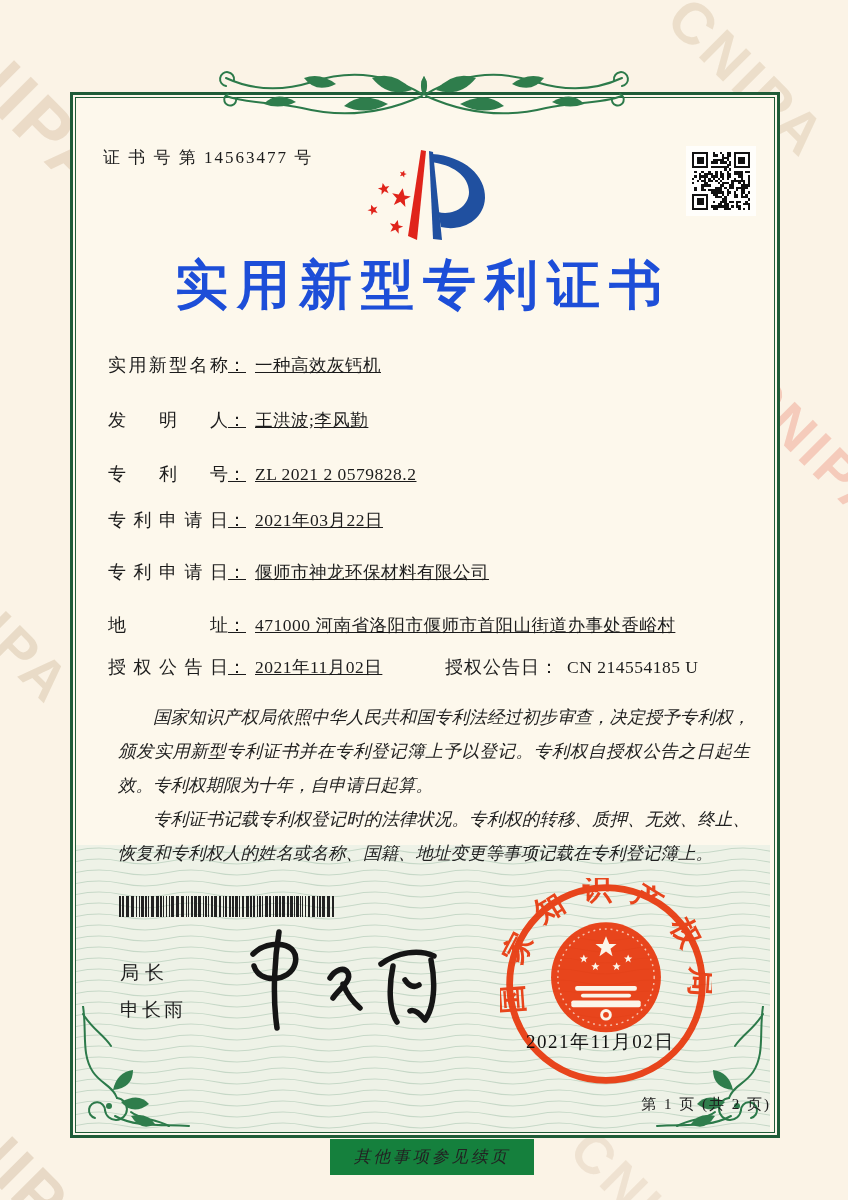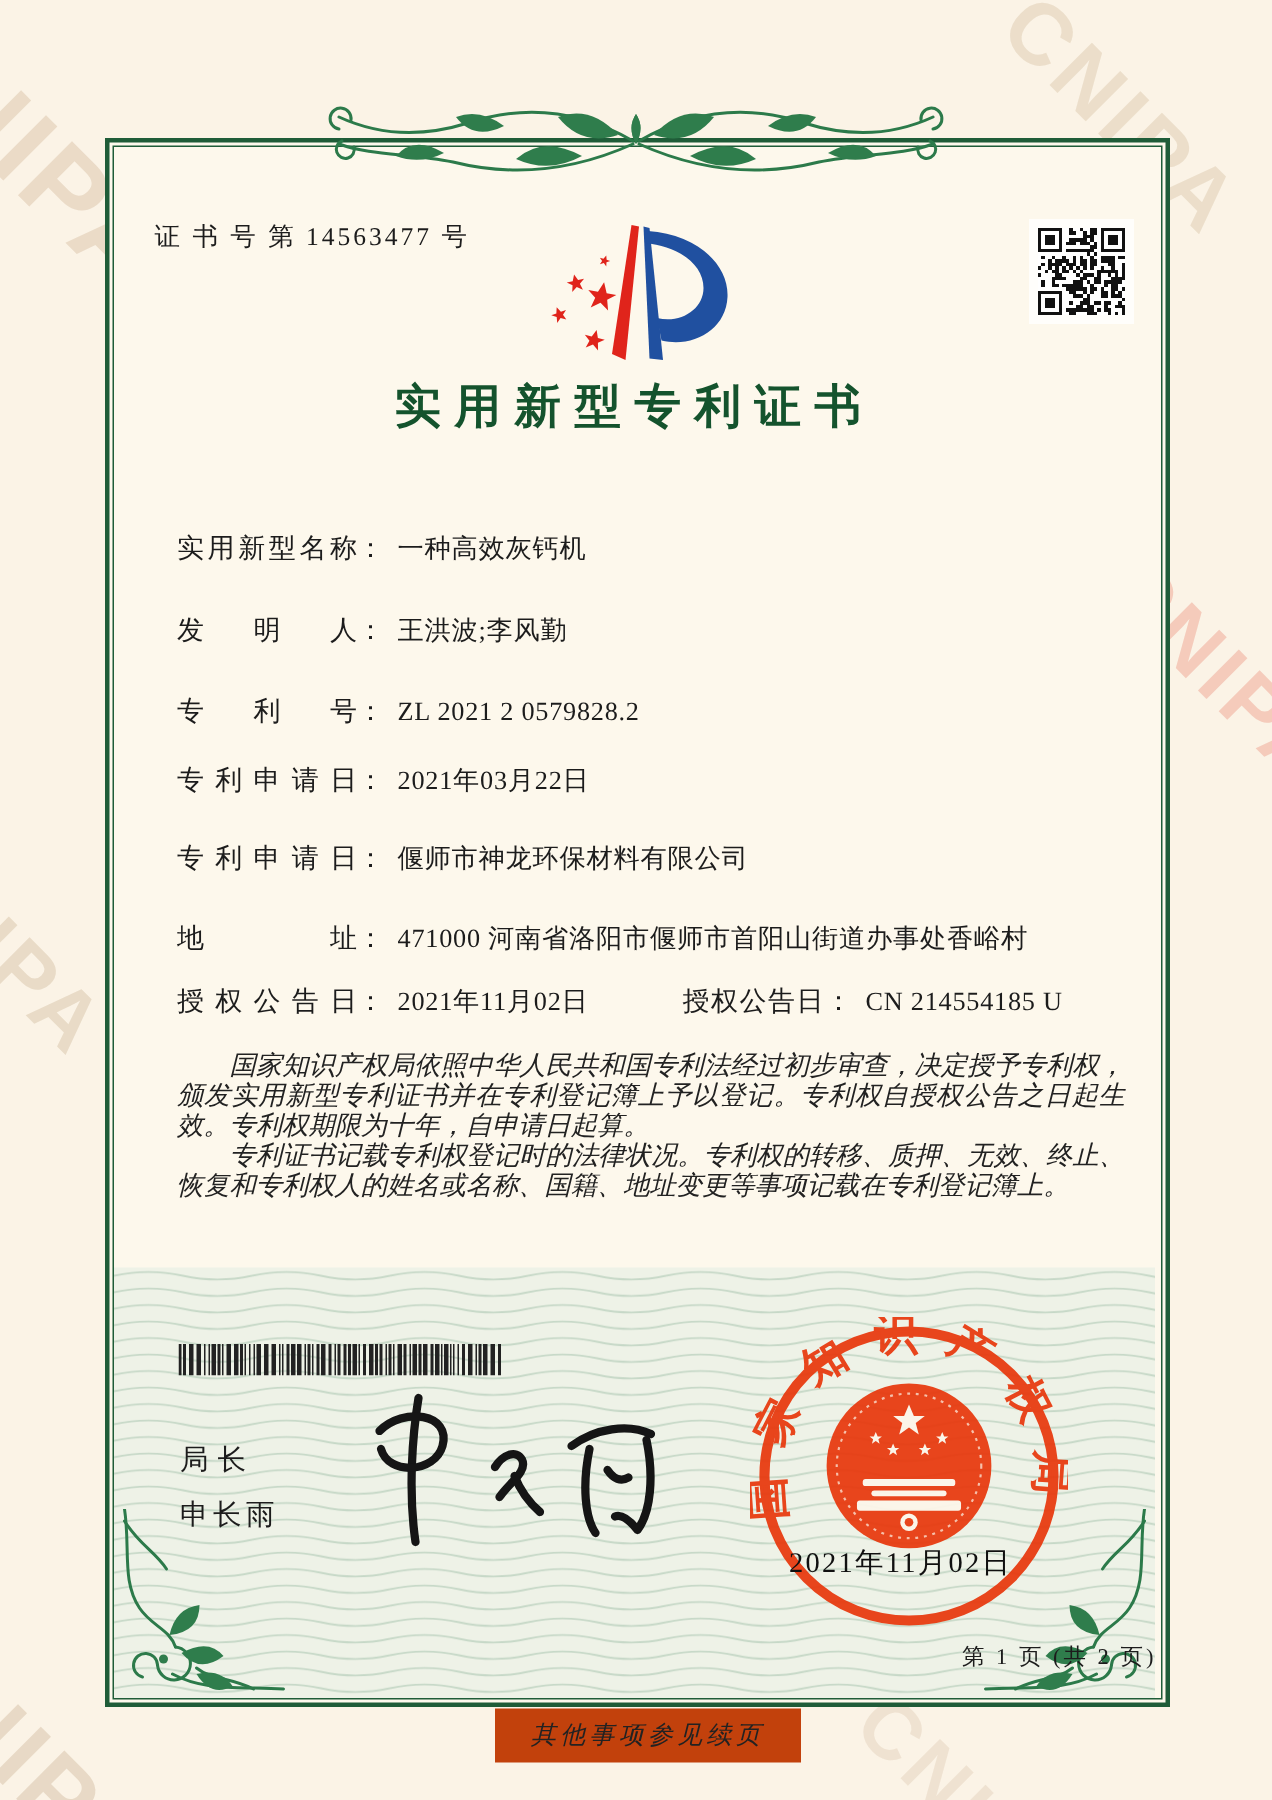--- a/index.html
+++ b/index.html
@@ -33,46 +33,46 @@
   }
   .waveband{position:absolute;left:76px;top:845px;width:694px;height:287px;background:#eef2e7;}
   .waveband svg{display:block;width:100%;height:100%;}
   
   .certno{position:absolute;left:103px;top:146px;font-size:17px;letter-spacing:2px;}
   .logo{position:absolute;left:340px;top:130px;width:180px;height:126px;}
   .qrbox{position:absolute;left:686px;top:146px;width:70px;height:70px;background:#fffefb;
          display:flex;align-items:center;justify-content:center;}
   .title{
     position:absolute;left:75px;top:250px;width:696px;text-align:center;
-    font-size:31px;font-weight:bold;letter-spacing:9px;color:#14532d;
+    font-size:53px;font-weight:bold;letter-spacing:9px;color:#1d4ed8;
   }
   
-  .row{position:absolute;left:118px;width:646px;font-size:17.5px;white-space:nowrap;}
+  .row{position:absolute;left:108px;width:646px;font-size:17.5px;white-space:nowrap;text-decoration:underline;}
   .lbl{display:inline-block;width:120px;font-size:18px;text-align:justify;text-align-last:justify;vertical-align:bottom;}
   .colon{font-size:18px;}
   .val{padding-left:9px;letter-spacing:.5px;}
   .r1{top:353px}.r2{top:408px}.r3{top:462px}.r4{top:508px}.r5{top:560px}.r6{top:613px}.r7{top:655px}
   .g2{position:absolute;left:337px;top:0;}
   .g2 .lbl2{font-size:18px;letter-spacing:1px;}
   
   .bodytext{
     position:absolute;left:118px;top:700px;width:632px;
-    font-size:17.5px;line-height:20px;text-align:justify;font-style:italic;color:#222;
+    font-size:17.5px;line-height:34px;text-align:justify;font-style:italic;color:#222;
   }
   .bodytext p{margin:0;text-indent:2em;}
   
   .barcode{position:absolute;left:119px;top:896px;width:219px;height:21px;}
   .signer-title{position:absolute;left:120px;top:960px;font-size:19px;letter-spacing:6px;text-align:center;}
   .signer-name{position:absolute;left:120px;top:997px;font-size:19px;letter-spacing:3px;}
   .sig{position:absolute;left:233px;top:922px;width:220px;height:118px;}
   .seal{position:absolute;left:500px;top:878px;width:212px;height:212px;opacity:.93;}
   .sealdate{position:absolute;left:526px;top:1029px;font-size:19px;letter-spacing:1.5px;color:#101010;}
   .pageinfo{position:absolute;left:75px;top:1095px;width:696px;text-align:right;font-size:15px;letter-spacing:2px;}
   .note{
-    position:absolute;left:330px;top:1139px;background:#c2410c;
+    position:absolute;left:330px;top:1139px;background:#15803d;
     padding:7px 24px;font-size:16.5px;font-style:italic;letter-spacing:3px;color:#222;
   }
   .ornament,.cornerart{position:absolute;}
   .orn-top{left:144px;top:64px;width:560px;height:60px;}
   .corner-bl{left:76px;top:1006px;width:115px;height:126px;}
   .corner-br{left:655px;top:1006px;width:115px;height:126px;}
 </style>
 </head>
 <body>
 

